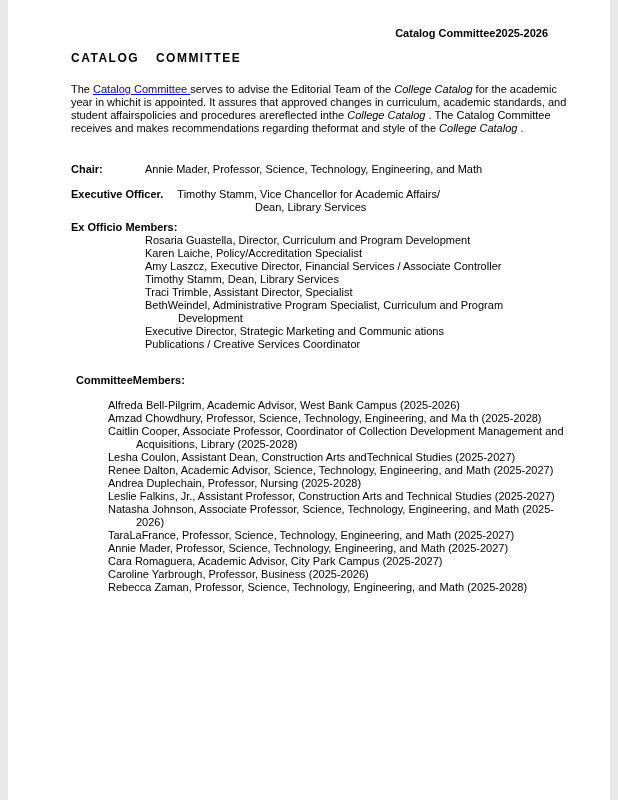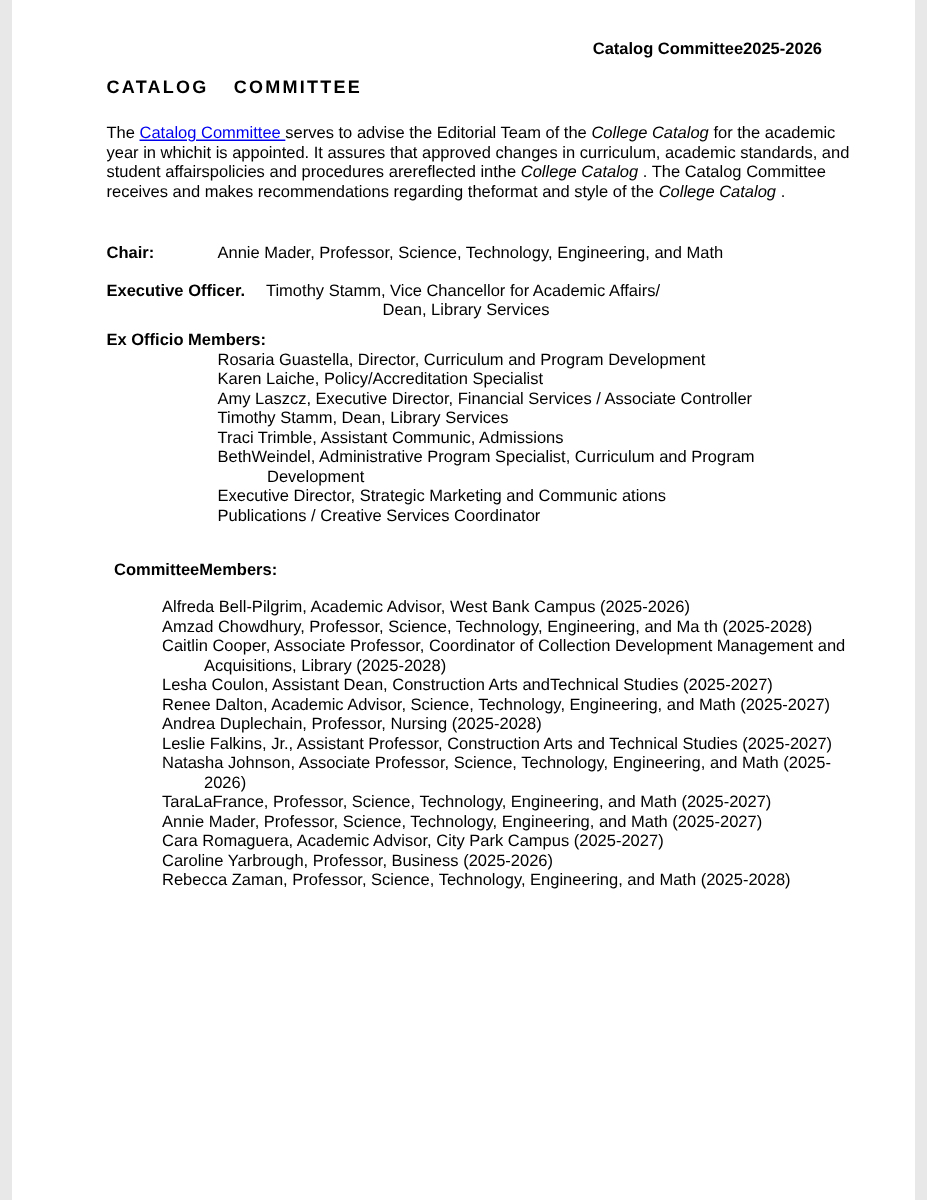--- a/index.html
+++ b/index.html
@@ -91,21 +91,21 @@
 
 
       <div class="li">Rosaria Guastella, Director, Curriculum and Program Development</div>
 
       <div class="li">Karen Laiche, Policy/Accreditation Specialist</div>
 
       <div class="li">Amy Laszcz, Executive Director, Financial Services / Associate Controller</div>
 
       <div class="li">Timothy Stamm, Dean, Library Services</div>
 
-      <div class="li">Traci Trimble, Assistant Communic, Admissions</div>
+      <div class="li">Traci Trimble, Assistant Director, Specialist</div>
 
       <div class="li">BethWeindel, Administrative Program Specialist, Curriculum and Program Development</div>
 
       <div class="li">Executive Director, Strategic Marketing and Communic ations</div>
 
       <div class="li">Publications / Creative Services Coordinator</div>
     </div>
 
   <div class="cm-heading">CommitteeMembers:</div>
 

